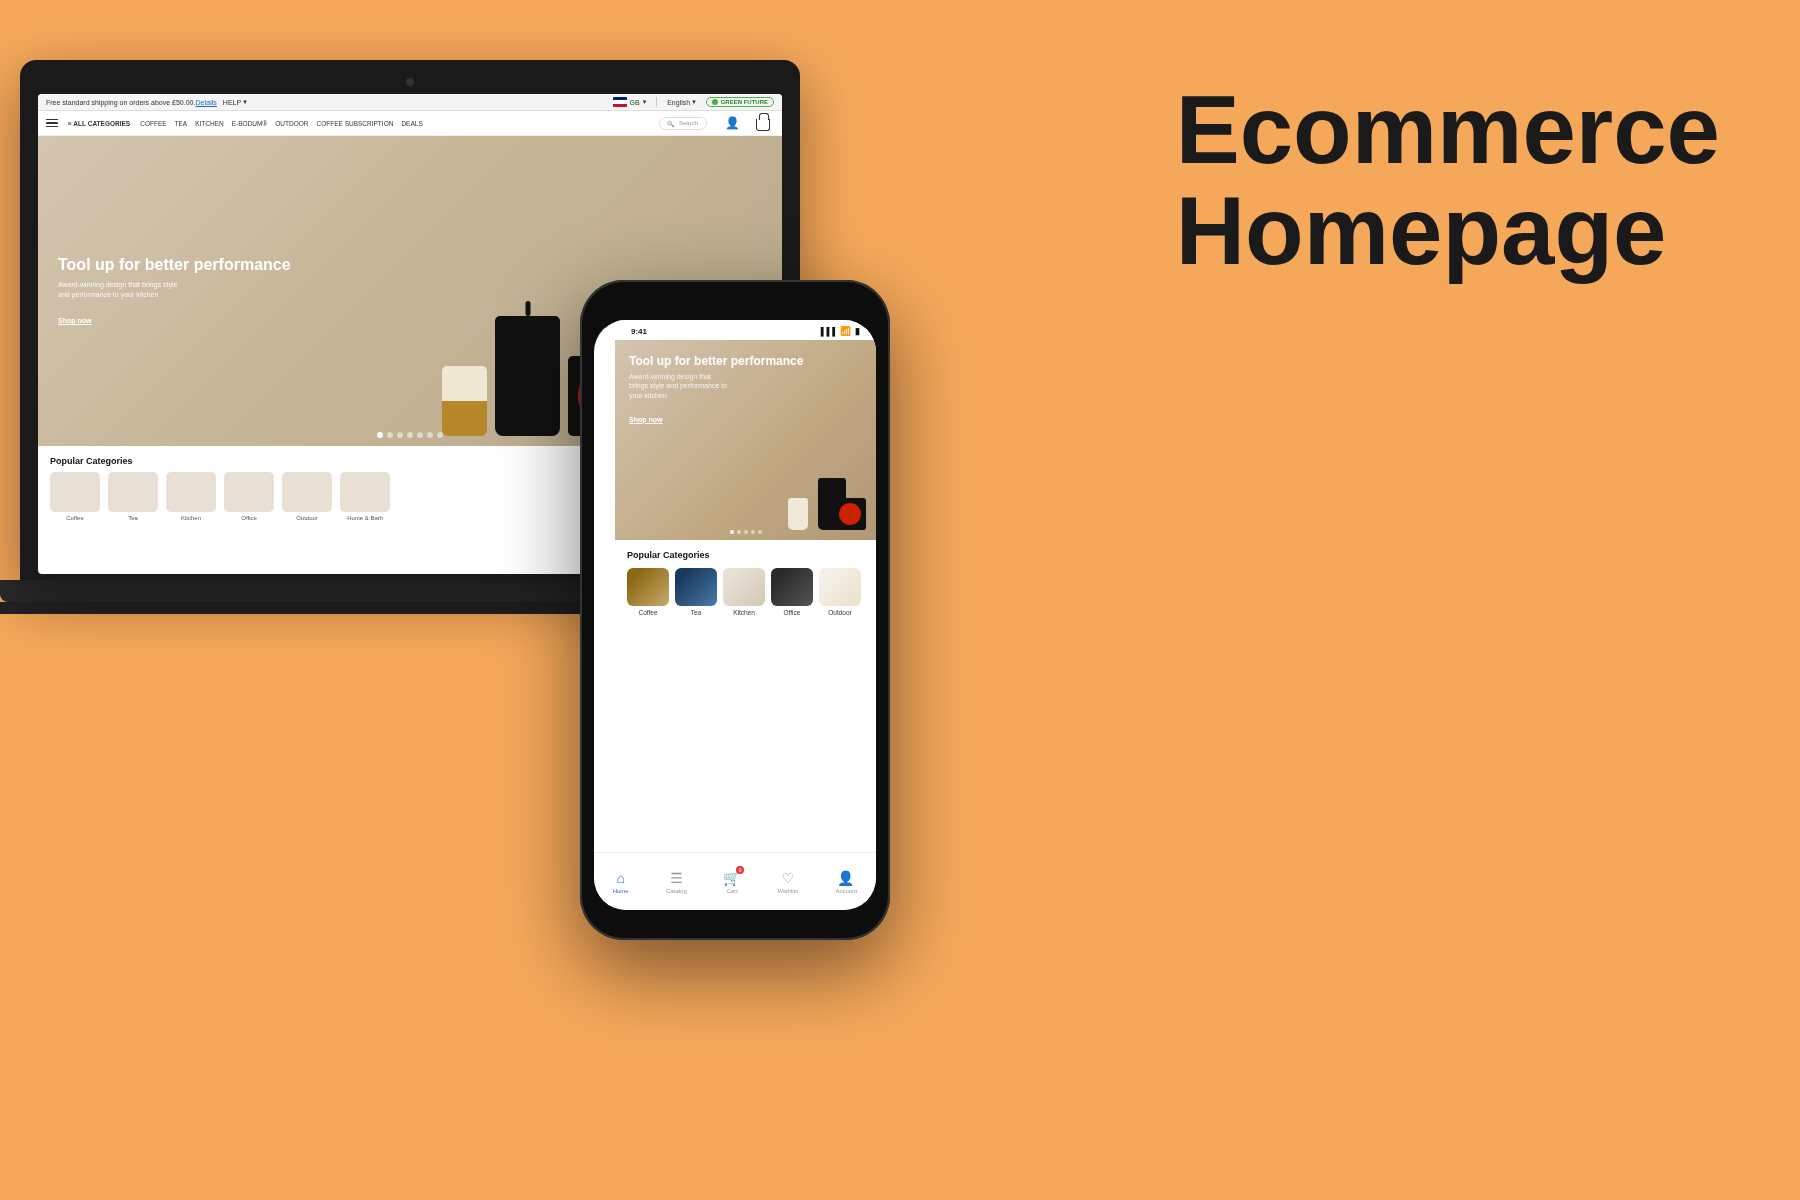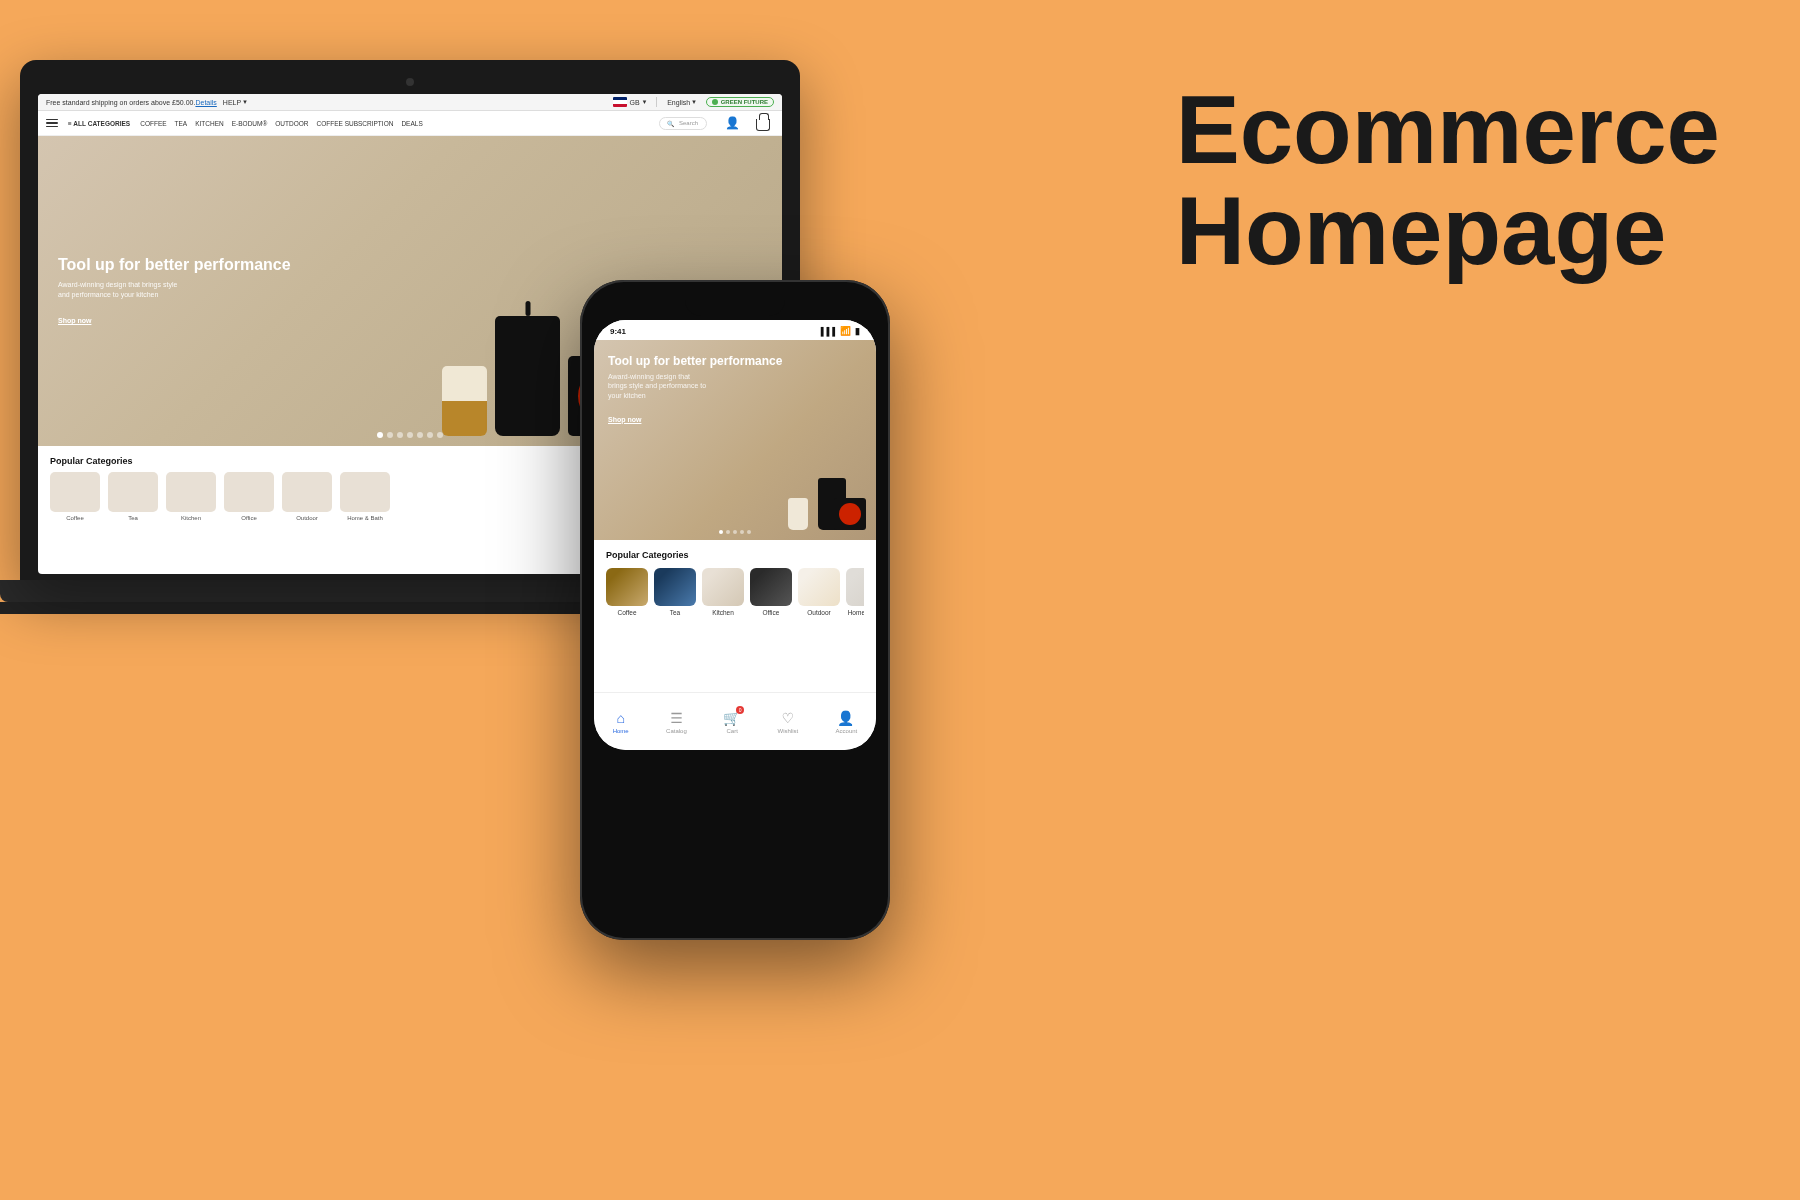--- a/index.html
+++ b/index.html
@@ -194,25 +194,26 @@
       width: 100px;
       height: 22px;
       background: #0d0d0d;
       border-radius: 0 0 16px 16px;
       margin: 0 auto 4px;
       position: relative;
       z-index: 5;
     }
     .phone-screen {
       width: 100%;
-      height: 430px;
+      height: 590px;
       background: #fff;
       border-radius: 32px;
       overflow: hidden;
       position: relative;
+      padding-left: 21px;
     }
     .phone-status-bar {
       display: flex;
       justify-content: space-between;
       align-items: center;
       padding: 6px 16px 4px;
       font-size: 8px;
       font-weight: 700;
       color: #111;
       background: #fff;

